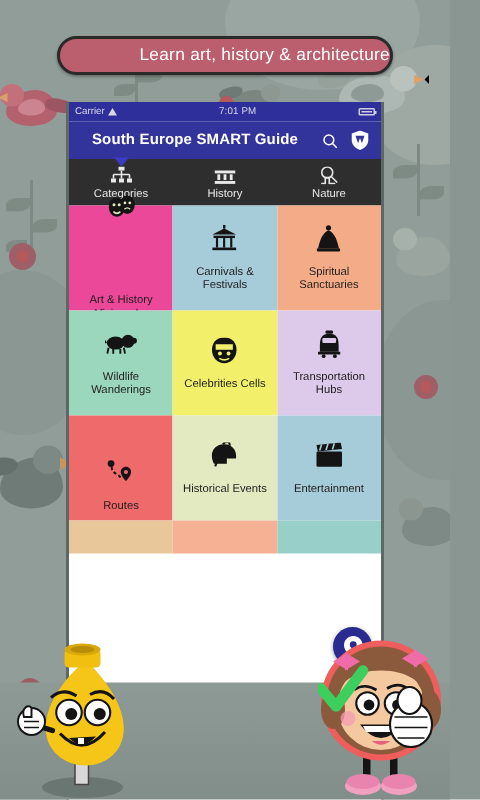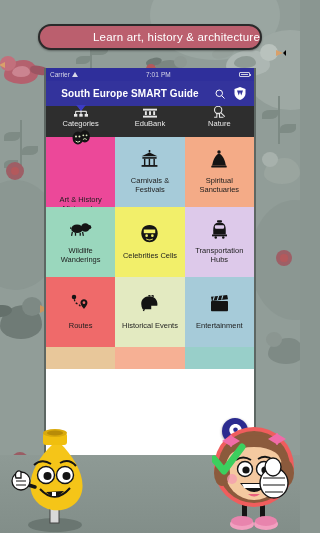--- a/index.html
+++ b/index.html
@@ -55,21 +55,21 @@
   .battery::after{ content:""; position:absolute; right:-2px; top:1.2px; width:1px; height:2px; background:#cfcfe2; }
 
   .appbar {
     height:25px; background:#33339c;
     display:flex; align-items:center; padding:0 7px; gap:6px;
   }
   .appbar-title { flex:1; color:#fff; font-size:10px; font-weight:bold; text-align:center; letter-spacing:.1px; }
   .ic-btn { width:14px; height:14px; display:flex; align-items:center; justify-content:center; }
 
   .tabbar { height:31px; background:#2e2e2e; display:flex; position:relative; }
-  .tab { flex:1; display:flex; flex-direction:column; align-items:center; gap:1px; position:relative; }
+  .tab { flex:1; display:flex; flex-direction:column; align-items:center; justify-content:center; gap:1px; position:relative; }
   .tab-label { color:#e8e8e8; font-size:7.5px; }
   .tab-ico { height:12px; display:flex; align-items:flex-end; }
   .tab.active::before {
     content:""; position:absolute; top:-1px; left:50%; transform:translateX(-50%);
     border-left:5px solid transparent; border-right:5px solid transparent;
     border-top:6px solid #3b3bc4;
   }
 
   .grid { display:grid; grid-template-columns:repeat(3,1fr); }
   .cell {
@@ -226,21 +226,21 @@
     <div class="tab">
       <div class="tab-ico">
         <svg width="14" height="11" viewBox="0 0 22 16" fill="#e8e8e8">
           <rect x="0" y="2" width="22" height="3"></rect>
             <rect x="0" y="13" width="22" height="3"></rect>
           <rect x="3" y="6" width="3" height="6"></rect>
             <rect x="9.5" y="6" width="3" height="6"></rect>
             <rect x="16" y="6" width="3" height="6"></rect>
         </svg>
       </div>
-      <span class="tab-label">EduBank</span>
+      <span class="tab-label">History</span>
     </div>
     <div class="tab">
       <div class="tab-ico">
         <svg width="15" height="12" viewBox="0 0 22 18" fill="none" stroke="#e8e8e8" stroke-width="1.6">
           <circle cx="9" cy="6" r="5.5" fill="none"></circle>
           <line x1="13" y1="10" x2="19" y2="16"></line>
           <path d="M3 17 L7 17 L7 11 L11 11 L11 17 L17 17" fill="none" stroke-width="1.6"></path>
         </svg>
       </div>
       <span class="tab-label">Nature</span>
@@ -327,21 +327,21 @@
           <rect x="3.5" y="6" width="11" height="4" fill="#ddc9ea" rx="1"></rect>
           <rect x="0" y="17" width="18" height="2.2"></rect>
           <circle cx="4.5" cy="20.5" r="1.5"></circle>
             <circle cx="13.5" cy="20.5" r="1.5"></circle>
         </svg>
       </div>
       <div class="c-label">Transportation Hubs</div>
     </div>
 
 
-    <div class="cell" style="background:#ef6a6a;">
+    <div class="cell" style="background:#ef6a6a;justify-content:flex-end;">
       <div class="c-ico">
         <svg width="19" height="19" viewBox="0 0 22 22" fill="#141414">
           <circle cx="3.5" cy="3.5" r="2.6"></circle>
           <path d="M4 6 C4 12 10 11 11 15" stroke="#141414" stroke-width="1.5" fill="none" stroke-dasharray="2.4 2"></path>
           <path d="M16 6 C16 3.8 14.3 2 12 2 C9.7 2 8 3.8 8 6 C8 9 12 13 12 13 C12 13 16 9 16 6 Z" transform="translate(3,4)"></path>
           <circle cx="15" cy="10" r="1.6" fill="#ef6a6a"></circle>
         </svg>
       </div>
       <div class="c-label">Routes</div>
     </div>

